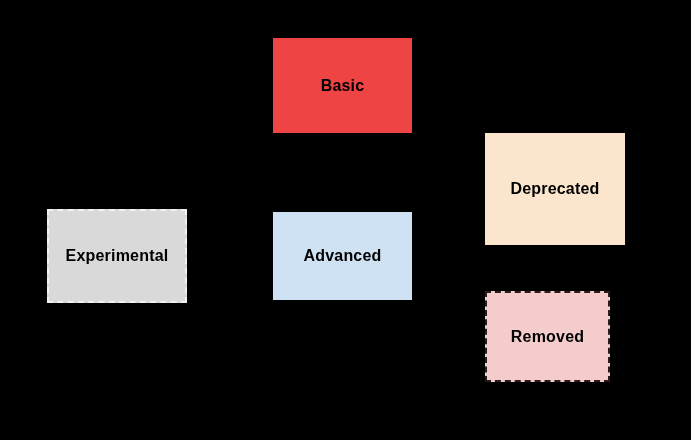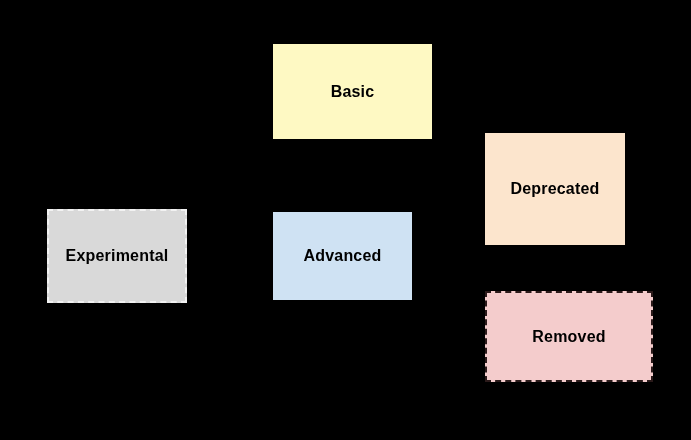--- a/index.html
+++ b/index.html
@@ -33,25 +33,24 @@
     white-space: nowrap;
   }
   .node-label {
     pointer-events: none;
   }
 
   
   #node-basic {
     left: 273px;
     top: 38px;
-    width: 159px;
+    width: 139px;
     height: 95px;
-    background: #fef9c3;
+    background: #ef4444;
     border: none;
-    margin-top: 6px;
   }
 
   
   #node-experimental {
     left: 47px;
     top: 209px;
     width: 140px;
     height: 94px;
     background: #d9d9d9;
     border: 2px dashed #f2f2f2;
@@ -74,21 +73,21 @@
     width: 140px;
     height: 112px;
     background: #fce5cd;
     border: none;
   }
 
   
   #node-removed {
     left: 485px;
     top: 291px;
-    width: 168px;
+    width: 125px;
     height: 91px;
     background: #f4cccc;
     border: 2px dashed #2b1a1a;
   }
 </style>
 </head>
 <body>
 
 <div id="canvas">
 

